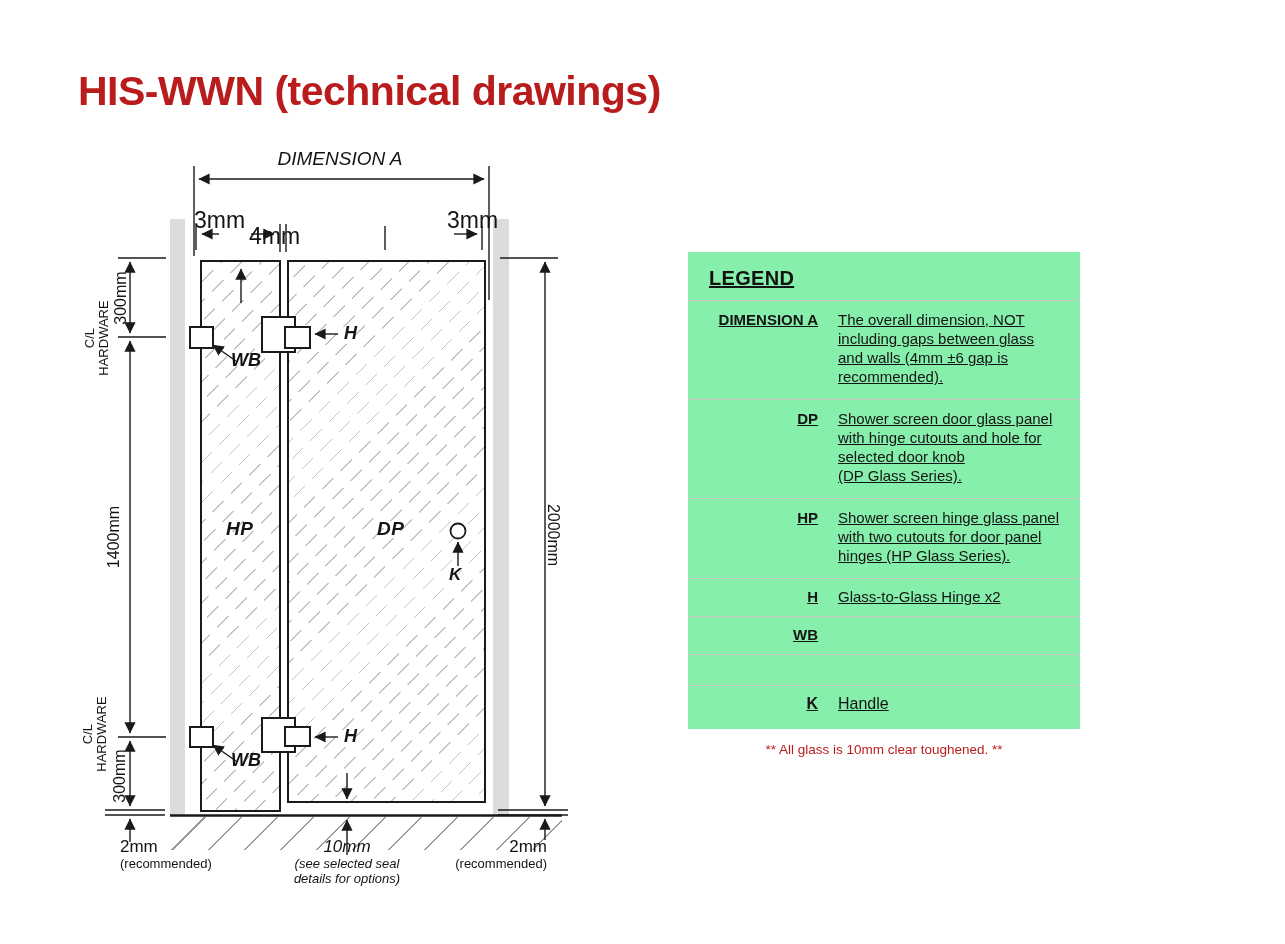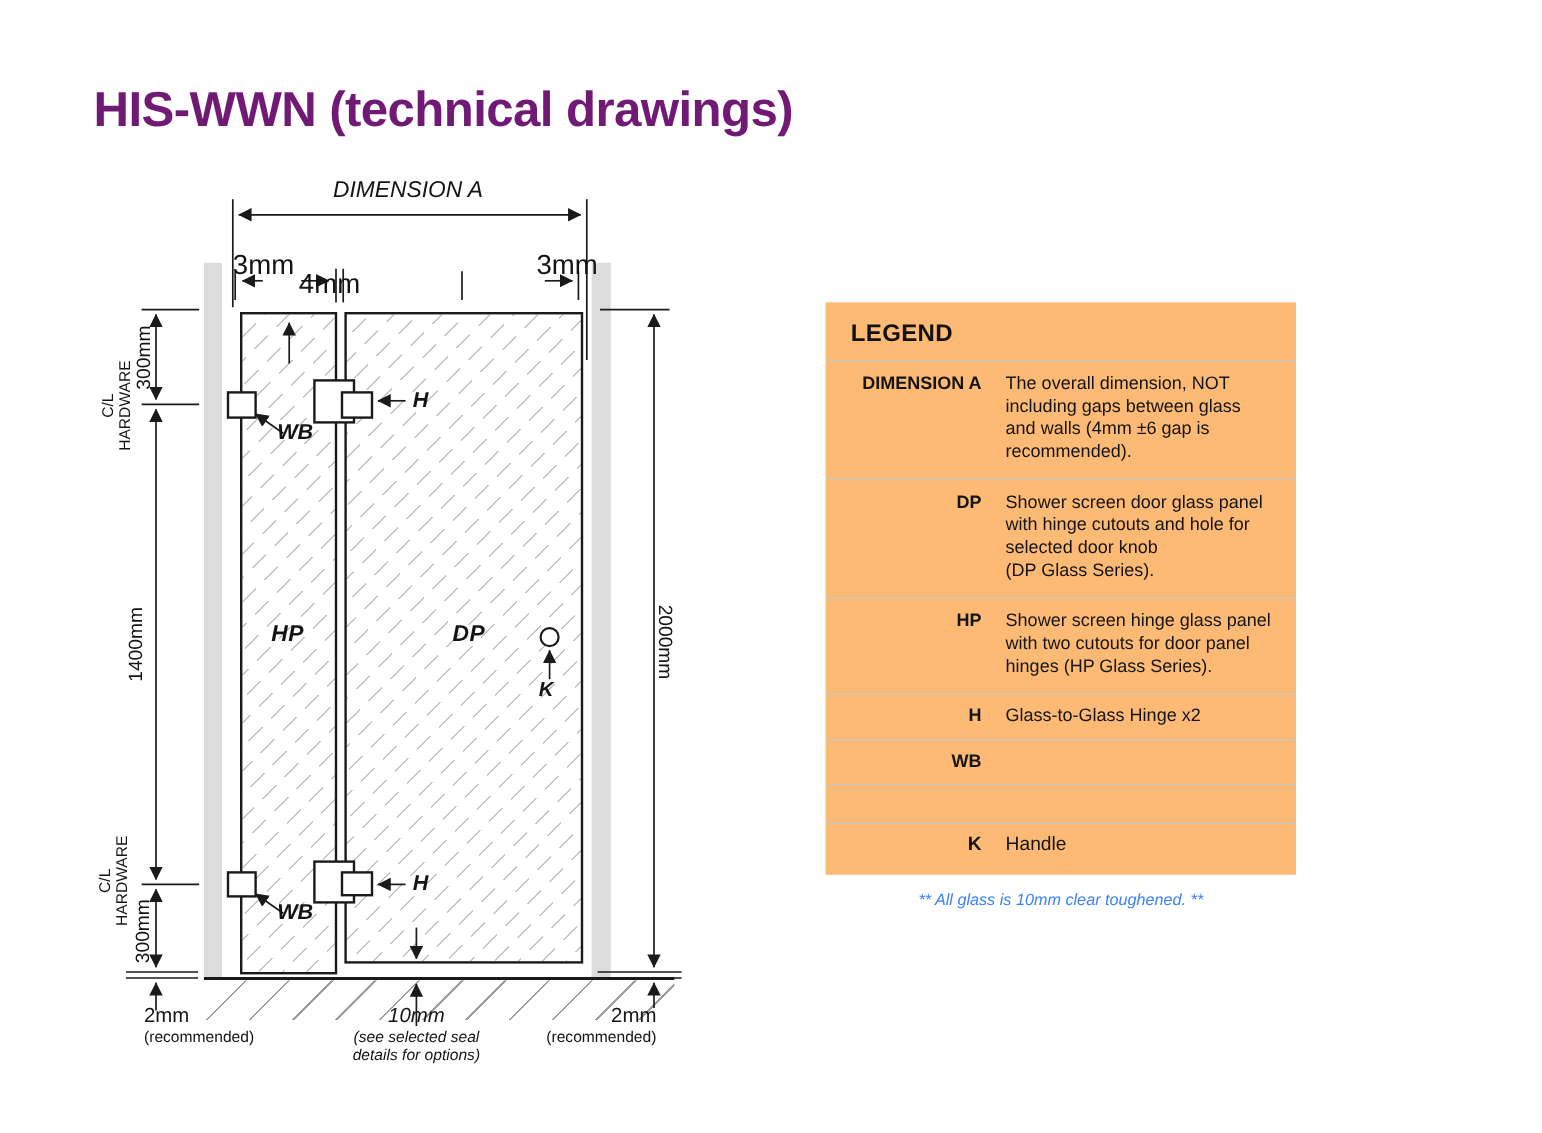--- a/index.html
+++ b/index.html
@@ -2,21 +2,21 @@
 <html><head>
 <meta charset="utf-8">
 <style>
   html,body{margin:0;padding:0;}
   body{
     width:1285px;height:944px;position:relative;background:#ffffff;
     font-family:"Liberation Sans", sans-serif;color:#141414;overflow:hidden;
   }
   .abs{position:absolute;}
   
-  .page-title{left:78px;top:68px;font-size:41px;font-weight:bold;letter-spacing:-0.5px;color:#701a75;}
+  .page-title{left:78px;top:68px;font-size:41px;font-weight:bold;letter-spacing:-0.5px;color:#b91c1c;}
   
   .wall{background:#dcdcdc;}
   .glass{
     border:2px solid #1a1a1a;background-color:#fff;
     background-image:
       repeating-linear-gradient(45deg,#ffffff 0 10px,rgba(255,255,255,0) 10px 26px),
       repeating-linear-gradient(135deg,rgba(0,0,0,0) 0 13px,#c3c3c3 13px 14.2px);
   }
   .floor-hatch{
     background-image:repeating-linear-gradient(135deg,rgba(0,0,0,0) 0 24px,#9c9c9c 24px 25.5px);
@@ -32,30 +32,30 @@
   .rot-ccw{transform:rotate(-90deg);}
   .rot-cw{transform:rotate(90deg);}
   .dim-num{font-size:16px;}
   .cl-hw{font-size:13px;line-height:14.5px;}
   .rec{font-size:17px;line-height:18px;}
   .rec small{display:block;font-size:13px;font-weight:normal;line-height:15px;}
   .seal{font-style:italic;text-align:center;font-size:17px;line-height:18px;}
   .seal small{display:block;font-size:13px;line-height:15px;}
   
   .legend-wrap{left:688px;top:252px;width:392px;}
-  .legend-box{background:#fdba74;}
+  .legend-box{background:#86efac;text-decoration:underline;}
   .legend-title{font-size:20px;font-weight:bold;letter-spacing:0.3px;padding:15px 0 10px 21px;color:#111;}
   .legend-row{display:flex;border-top:1px solid #c9c9c9;padding:9px 0 13px 0;}
   .legend-row.slim{padding:8px 0 10px 0;}
   .legend-row.empty{height:30px;padding:0;}
   .term{width:130px;flex:none;text-align:right;font-weight:bold;font-size:15px;line-height:19px;}
   .desc{margin-left:20px;font-size:15px;line-height:19px;white-space:pre-line;}
   .desc.nowrap{white-space:nowrap;font-size:14.5px;}
   .desc.big{font-size:16px;text-align:right;}
-  .footnote{margin-top:13px;text-align:center;font-style:italic;font-size:13.5px;color:#3b82f6;}
+  .footnote{margin-top:13px;text-align:center;font-size:13.5px;color:#b91c1c;}
 </style>
 </head>
 <body>
 
 <div class="abs page-title">HIS-WWN (technical drawings)</div>
 
 <div class="abs wall" style="left:170px;top:219px;width:15px;height:596px;"></div>
 <div class="abs wall" style="left:493px;top:219px;width:16px;height:596px;"></div>
 <div class="abs glass" style="left:200px;top:260px;width:81px;height:552px;box-sizing:border-box;"></div>
 <div class="abs glass" style="left:287px;top:260px;width:199px;height:543px;box-sizing:border-box;"></div>

